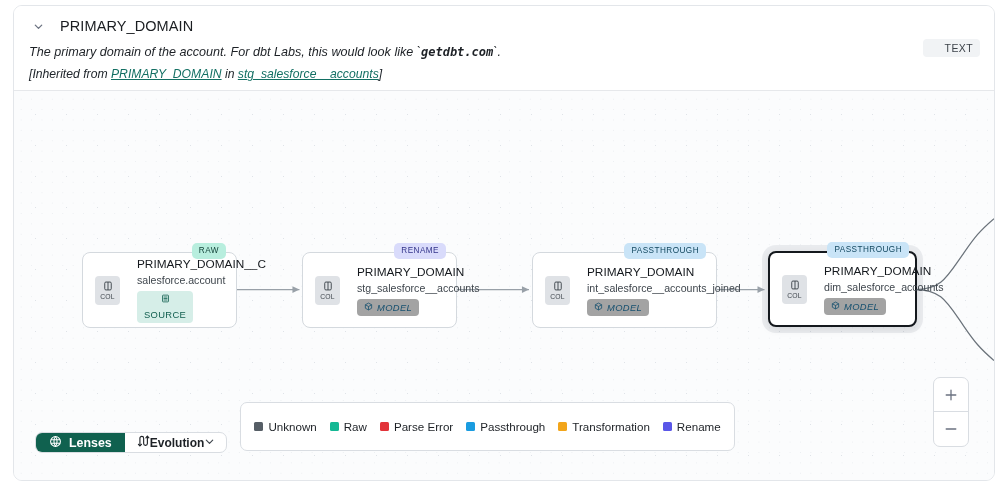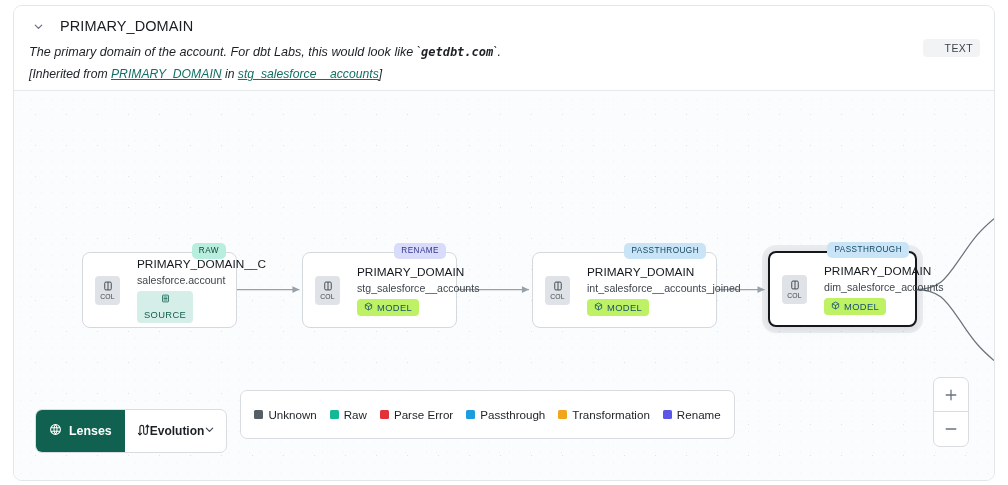--- a/index.html
+++ b/index.html
@@ -161,21 +161,21 @@
   .type-badge {
     margin-top: 2px;
     align-self: flex-start;
     display: flex; align-items: center; gap: 4px;
     font-size: 9.4px;
     letter-spacing: .35px;
     padding: 3px 7px;
     border-radius: 4px;
   }
   .badge-source { background: #d6eee8; color: #115e4f; flex-direction: column; }
-  .badge-model  { background: #bef264; color: #16506f; }
+  .badge-model  { background: #a3a3a3; color: #16506f; font-style: italic; }
 
   .tag {
     position: absolute;
     top: -10px;
     font-size: 8.2px;
     letter-spacing: .45px;
     padding: 3px 7px 4px 7px;
     border-radius: 5px;
     z-index: 4;
   }
@@ -188,21 +188,21 @@
   
   .bottom {
     position: absolute; left: 21px; bottom: 27px;
     display: flex; align-items: center; gap: 13px; z-index: 6;
   }
   .seg {
     display: flex; align-items: center;
     background: #ffffff;
     border: 1px solid #d9dde2;
     border-radius: 7px;
-    height: 44px;
+    height: 21px;
     overflow: hidden;
     margin-top: 33px;
   }
   .seg-lenses {
     background: #10614f;
     color: #ffffff;
     display: flex; align-items: center; gap: 7px;
     padding: 0 13px; height: 100%;
     font-size: 12.4px; font-weight: bold;
     cursor: pointer;

